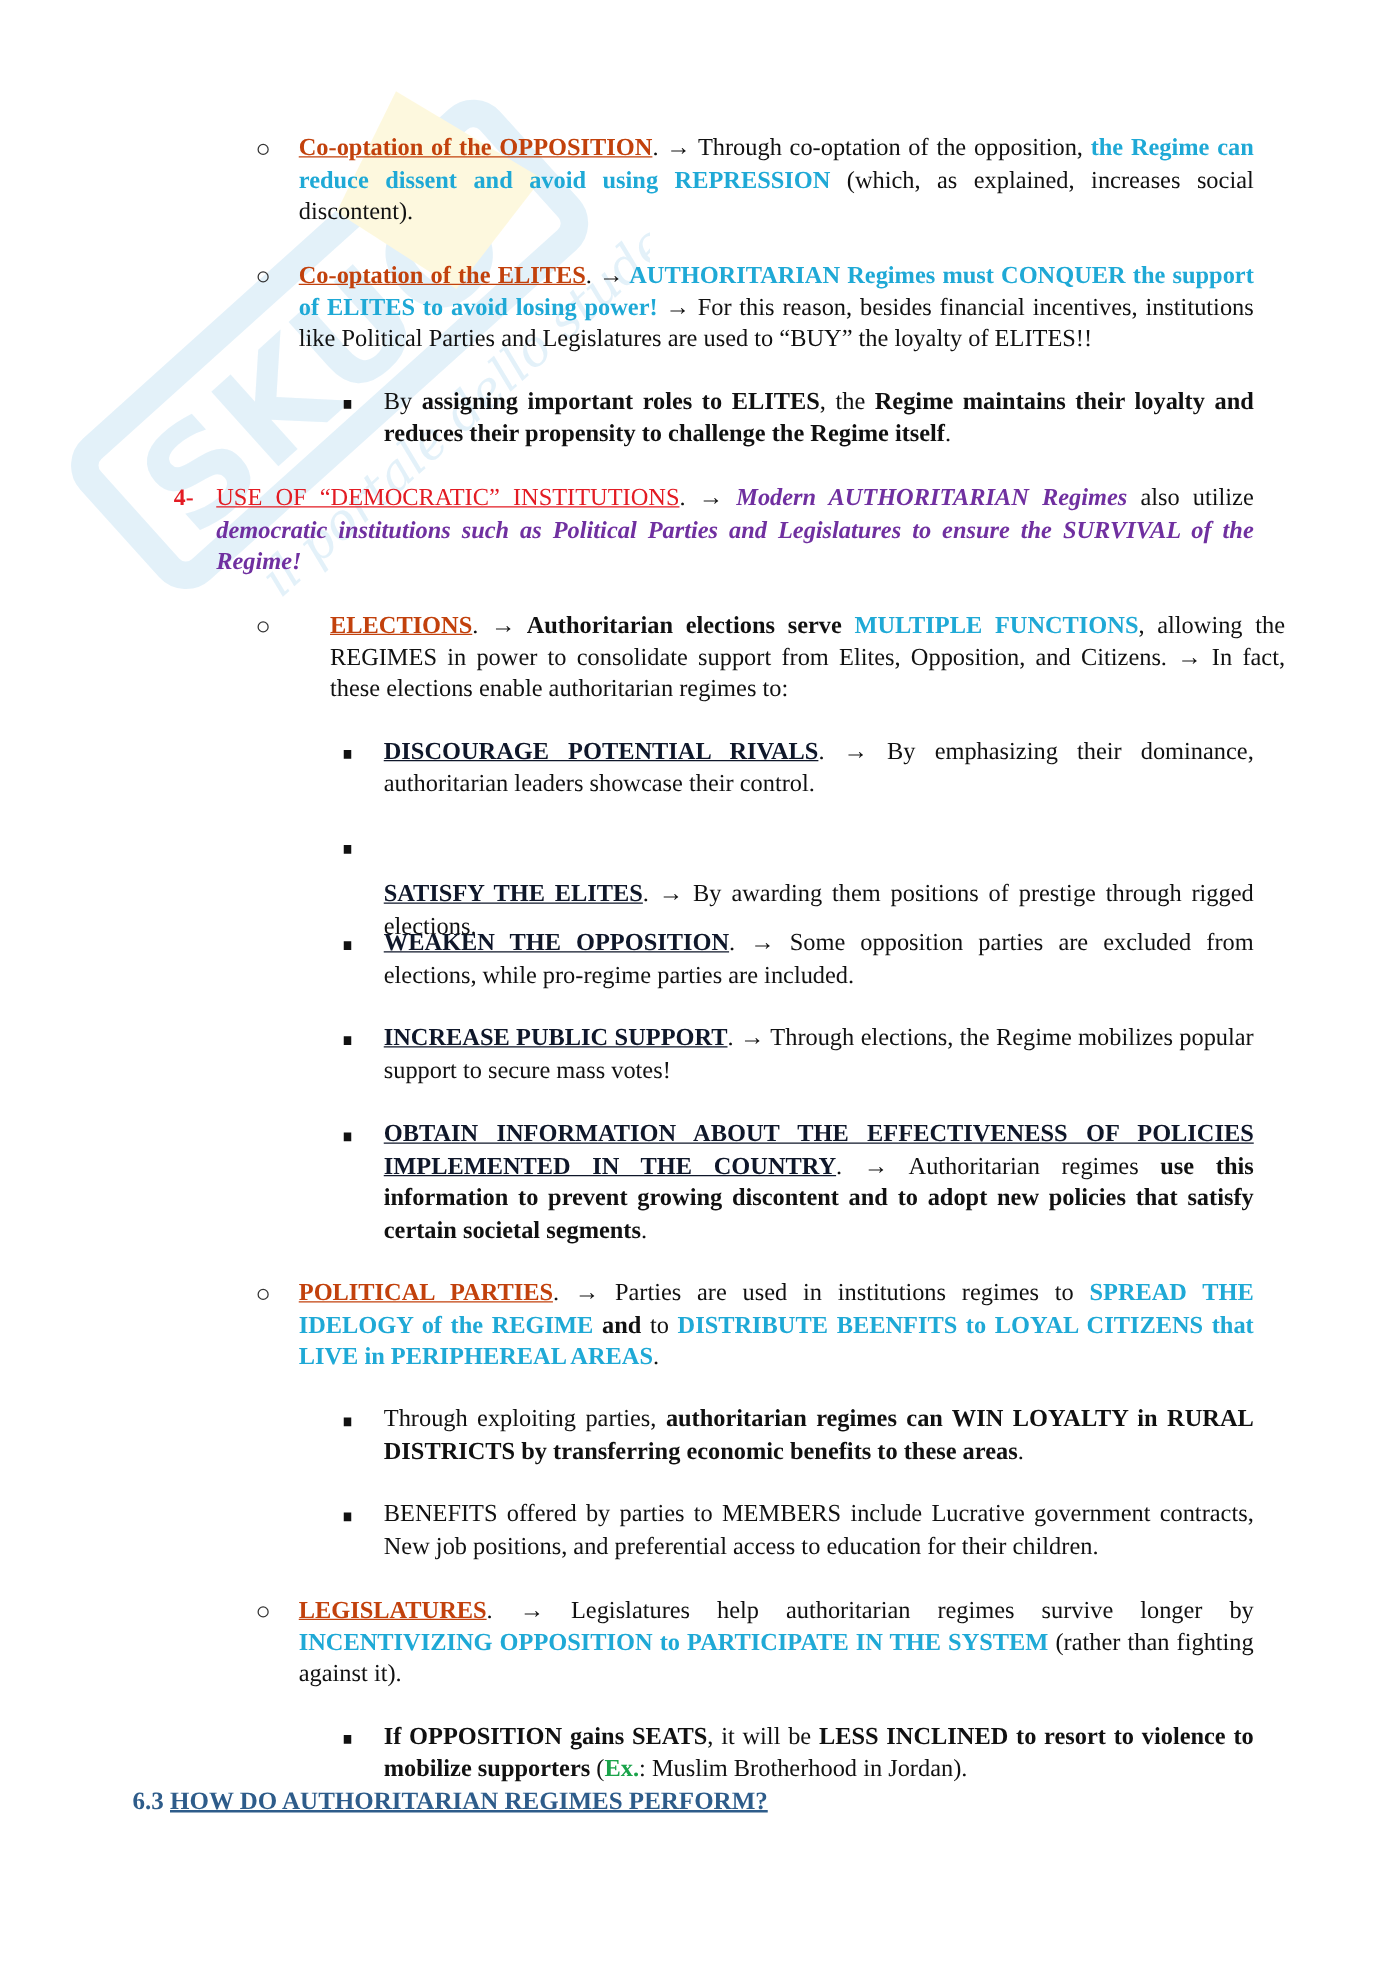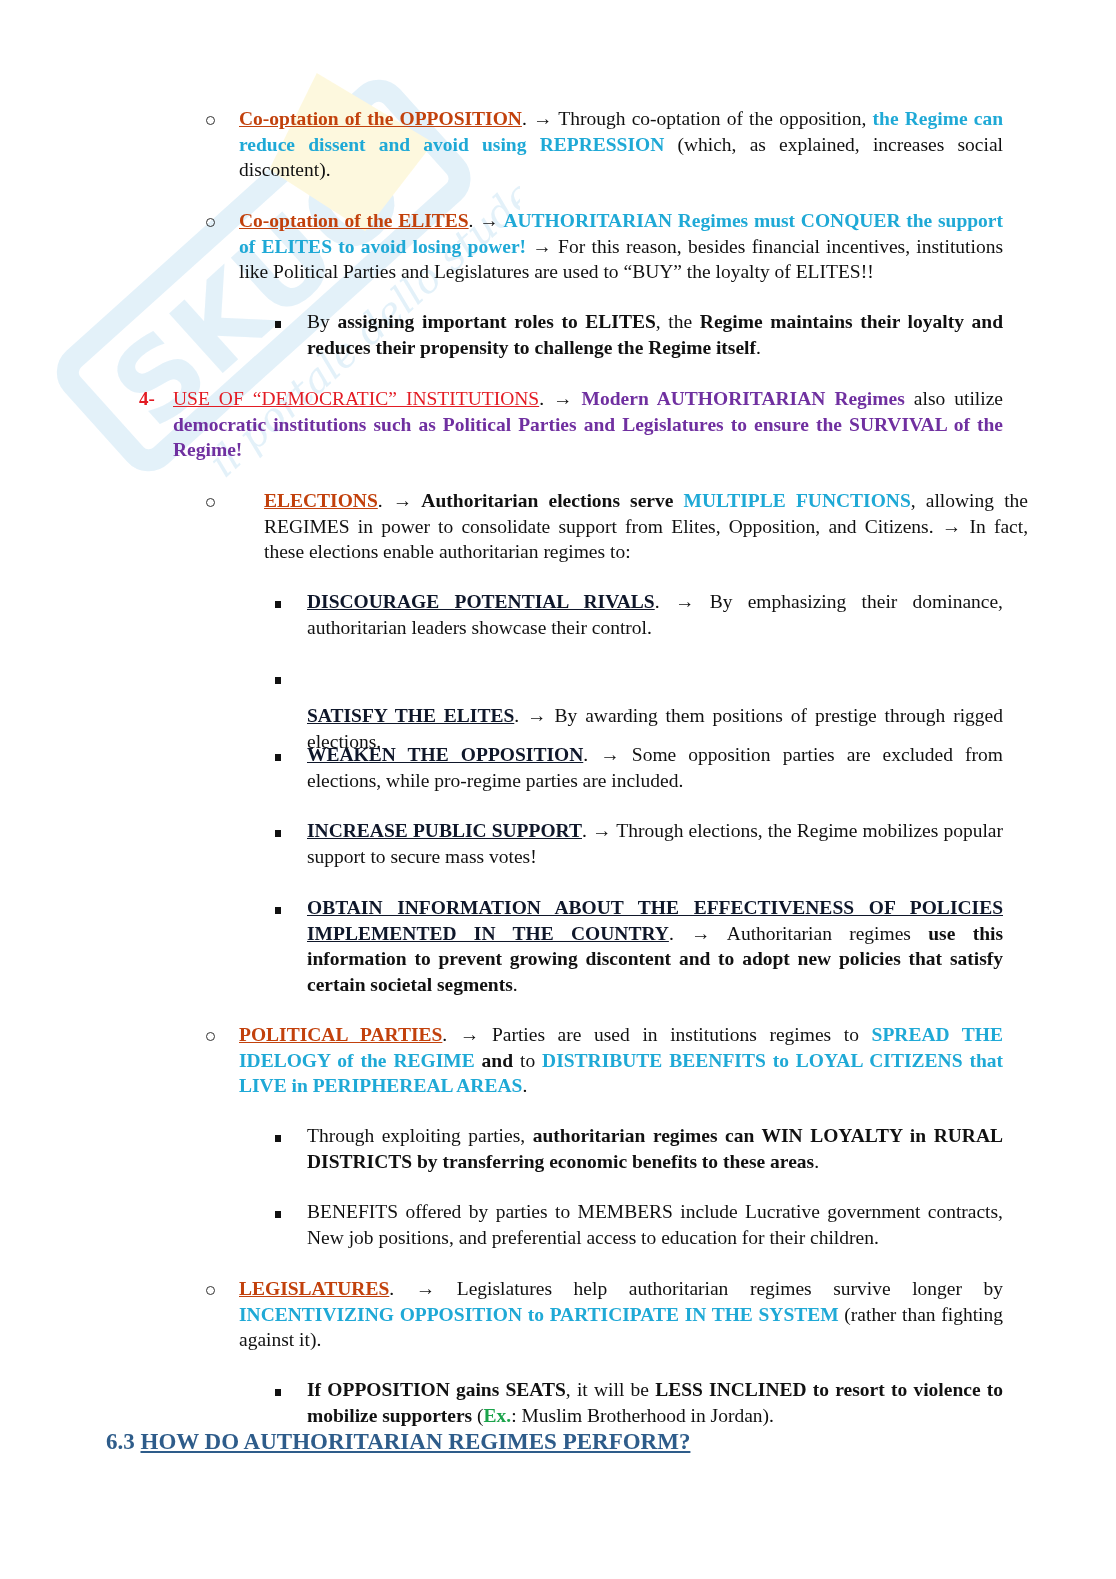--- a/index.html
+++ b/index.html
@@ -16,21 +16,21 @@
   .para {
     position: absolute; font-size: 19.5px; line-height: 25.5px;
     text-align: justify;
   }
   .marker { position: absolute; font-size: 19px; line-height: 25.5px; }
   .circle {
     display: inline-block; width: 9px; height: 9px; border: 1.3px solid #333;
     border-radius: 50%; box-sizing: border-box;
   }
   .square { display: inline-block; width: 6px; height: 7px; background: #111; }
-  .purple { color: #7030a0; font-weight: bold; }
+  .purple { color: #7030a0; font-weight: bold; font-style: italic; }
   .purple-u { color: #c2410c; font-weight: bold; text-decoration: underline; }
   .cyan { color: #1fa9d6; font-weight: bold; }
   .cyan-u { color: #0f172a; font-weight: bold; text-decoration: underline; }
   .red-u { color: #e31b23; font-weight: normal; text-decoration: underline; }
   .red { color: #e31b23; font-weight: bold; }
   .b { font-weight: bold; }
   .green { color: #1aa34a; font-weight: bold; }
   .heading { color: #2e5c8a; font-weight: bold; }
   .heading-u { color: #2e5c8a; font-weight: bold; text-decoration: underline; }
 </style>
@@ -116,17 +116,17 @@
   <span class="marker" style="left:206px; top:1276px;"><span class="circle"></span></span>
   <div class="para" style="left:239px; top:1276px; width:764px;">
     <span class="purple-u">LEGISLATURES</span><span>. </span><span>→</span><span> Legislatures help authoritarian regimes survive longer by </span><span class="cyan">INCENTIVIZING OPPOSITION to PARTICIPATE IN THE SYSTEM</span><span> (rather than fighting against it).</span>
   </div>
 
   <span class="marker" style="left:275px; top:1377px;"><span class="square"></span></span>
   <div class="para" style="left:307px; top:1377px; width:696px;">
     <span class="b">If OPPOSITION gains SEATS</span><span>, it will be </span><span class="b">LESS INCLINED to resort to violence to mobilize supporters</span><span> (</span><span class="green">Ex.</span><span>: Muslim Brotherhood in Jordan).</span>
   </div>
 
-  <div class="para" style="left:106px; top:1429px; width:900px; font-size:23px;">
+  <div class="para" style="left:106px; top:1429px; width:900px; font-size:20px;">
     <span class="heading">6.3 </span><span class="heading-u">HOW DO AUTHORITARIAN REGIMES PERFORM?</span>
   </div>
 
 </div>
 
 </body></html>

